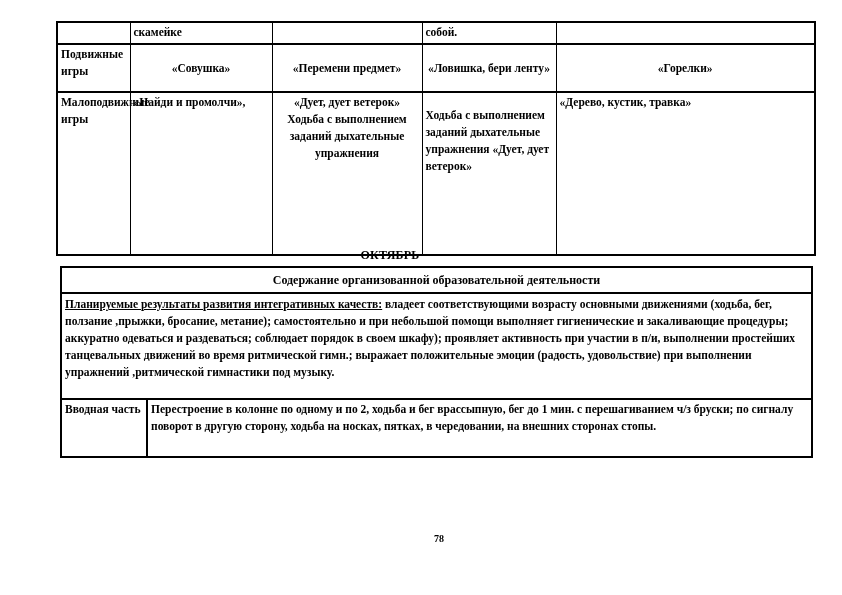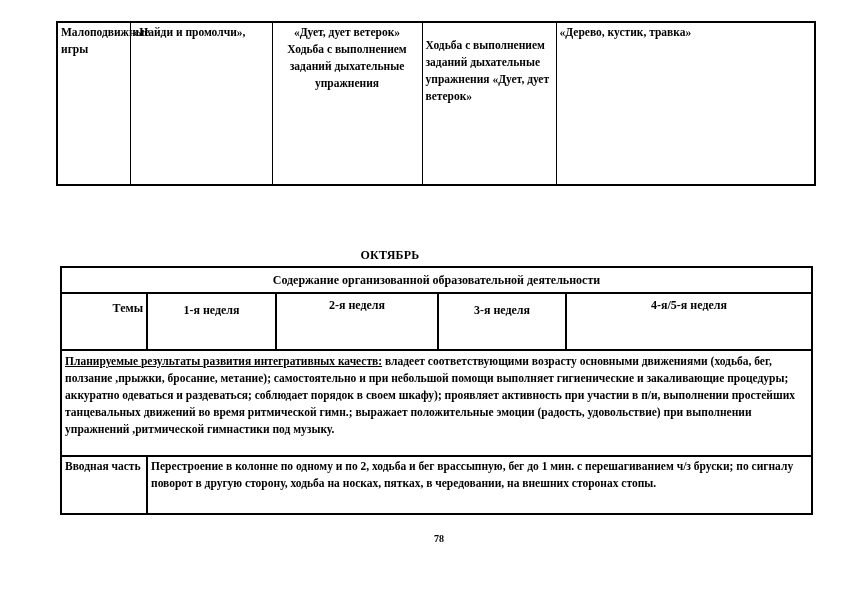--- a/index.html
+++ b/index.html
@@ -35,20 +35,34 @@
 
 <table id="top-table">
   <colgroup>
     <col style="width:73px">
       <col style="width:142px">
       <col style="width:150px">
       <col style="width:134px">
       <col style="width:259px">
   </colgroup>
   <tbody>
+      <tr class="row-first thick">
+    <td></td>
+    <td class="b">скамейке</td>
+    <td></td>
+    <td class="b">собой.</td>
+    <td></td>
+  </tr>
+  <tr class="row-mobile thick">
+    <td class="b" style="vertical-align:top">Подвижные игры</td>
+    <td class="c b">«Совушка»</td>
+    <td class="c b">«Перемени предмет»</td>
+    <td class="c b">«Ловишка, бери ленту»</td>
+    <td class="c b">«Горелки»</td>
+  </tr>
   <tr class="row-low">
     <td class="b">Малоподвижные игры</td>
     <td class="b" style="">«Найди и промолчи»,</td>
     <td class="c b">«Дует, дует ветерок» Ходьба с выполнением заданий дыхательные упражнения</td>
     <td class="b" style="padding-top:14px">Ходьба с выполнением заданий дыхательные упражнения «Дует, дует ветерок»</td>
     <td class="b">«Дерево, кустик, травка»</td>
   </tr>
 </tbody>
   </table>
 
@@ -59,27 +73,20 @@
     <col style="width:86px">
       <col style="width:129px">
       <col style="width:162px">
       <col style="width:128px">
       <col style="width:246px">
   </colgroup>
   <tbody>
       <tr class="row-head">
     <td colspan="5" class="c b">Содержание организованной образовательной деятельности</td>
   </tr>
-  <tr class="row-weeks">
-    <td class="r b" style="padding-top:6px">Темы</td>
-    <td class="c b" style="padding-top:8px">1-я неделя</td>
-    <td class="c b" style="padding-top:3px">2-я неделя</td>
-    <td class="c b" style="padding-top:8px">3-я неделя</td>
-    <td class="c b" style="padding-top:3px">4-я/5-я неделя</td>
-  </tr>
   <tr class="row-plan">
     <td colspan="5" class="b"><span style="text-decoration:underline">Планируемые результаты развития интегративных качеств:</span><span> владеет соответствующими возрасту основными движениями (ходьба, бег, ползание ,прыжки, бросание, метание); самостоятельно и при небольшой помощи выполняет гигиенические и закаливающие процедуры; аккуратно одеваться и раздеваться; соблюдает порядок в своем шкафу); проявляет активность при участии в п/и, выполнении простейших танцевальных движений во время ритмической гимн.; выражает положительные эмоции (радость, удовольствие) при выполнении упражнений ,ритмической гимнастики под музыку.</span></td>
   </tr>
   <tr class="row-intro">
     <td class="b">Вводная часть</td>
     <td colspan="4" class="b">Перестроение в колонне по одному и по 2, ходьба и бег  врассыпную, бег до 1 мин. с перешагиванием ч/з бруски; по сигналу поворот в другую сторону, ходьба на носках, пятках, в чередовании, на внешних сторонах стопы.</td>
   </tr>
 </tbody>
   </table>
 

